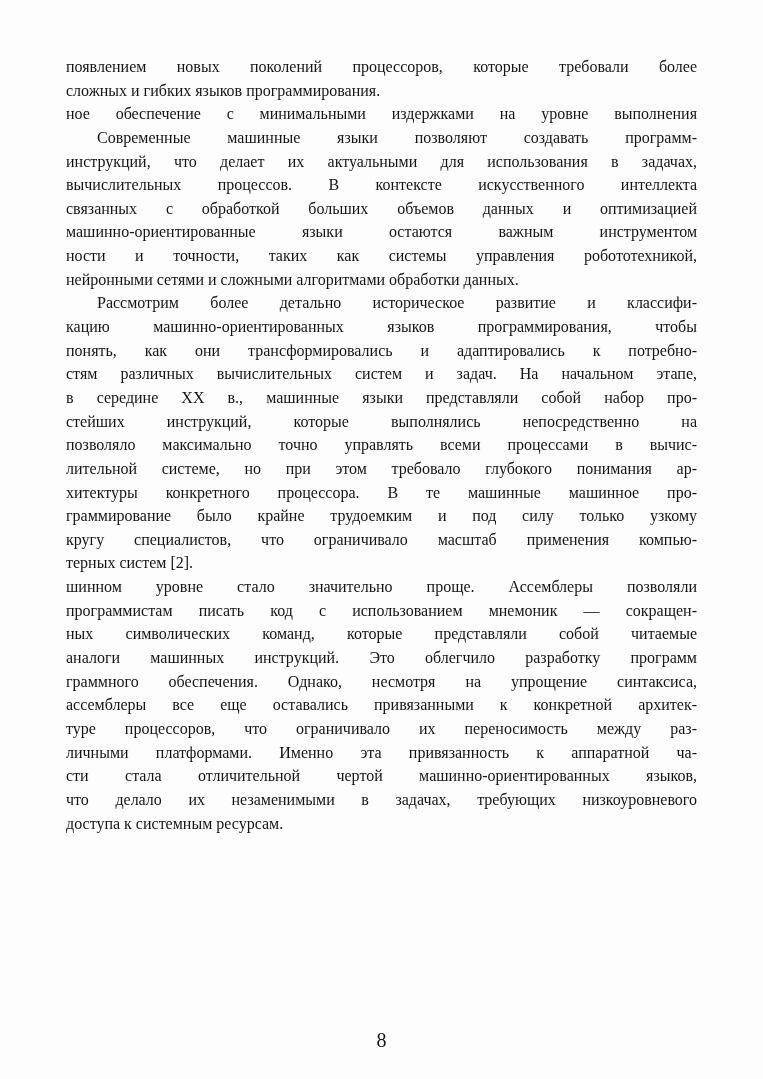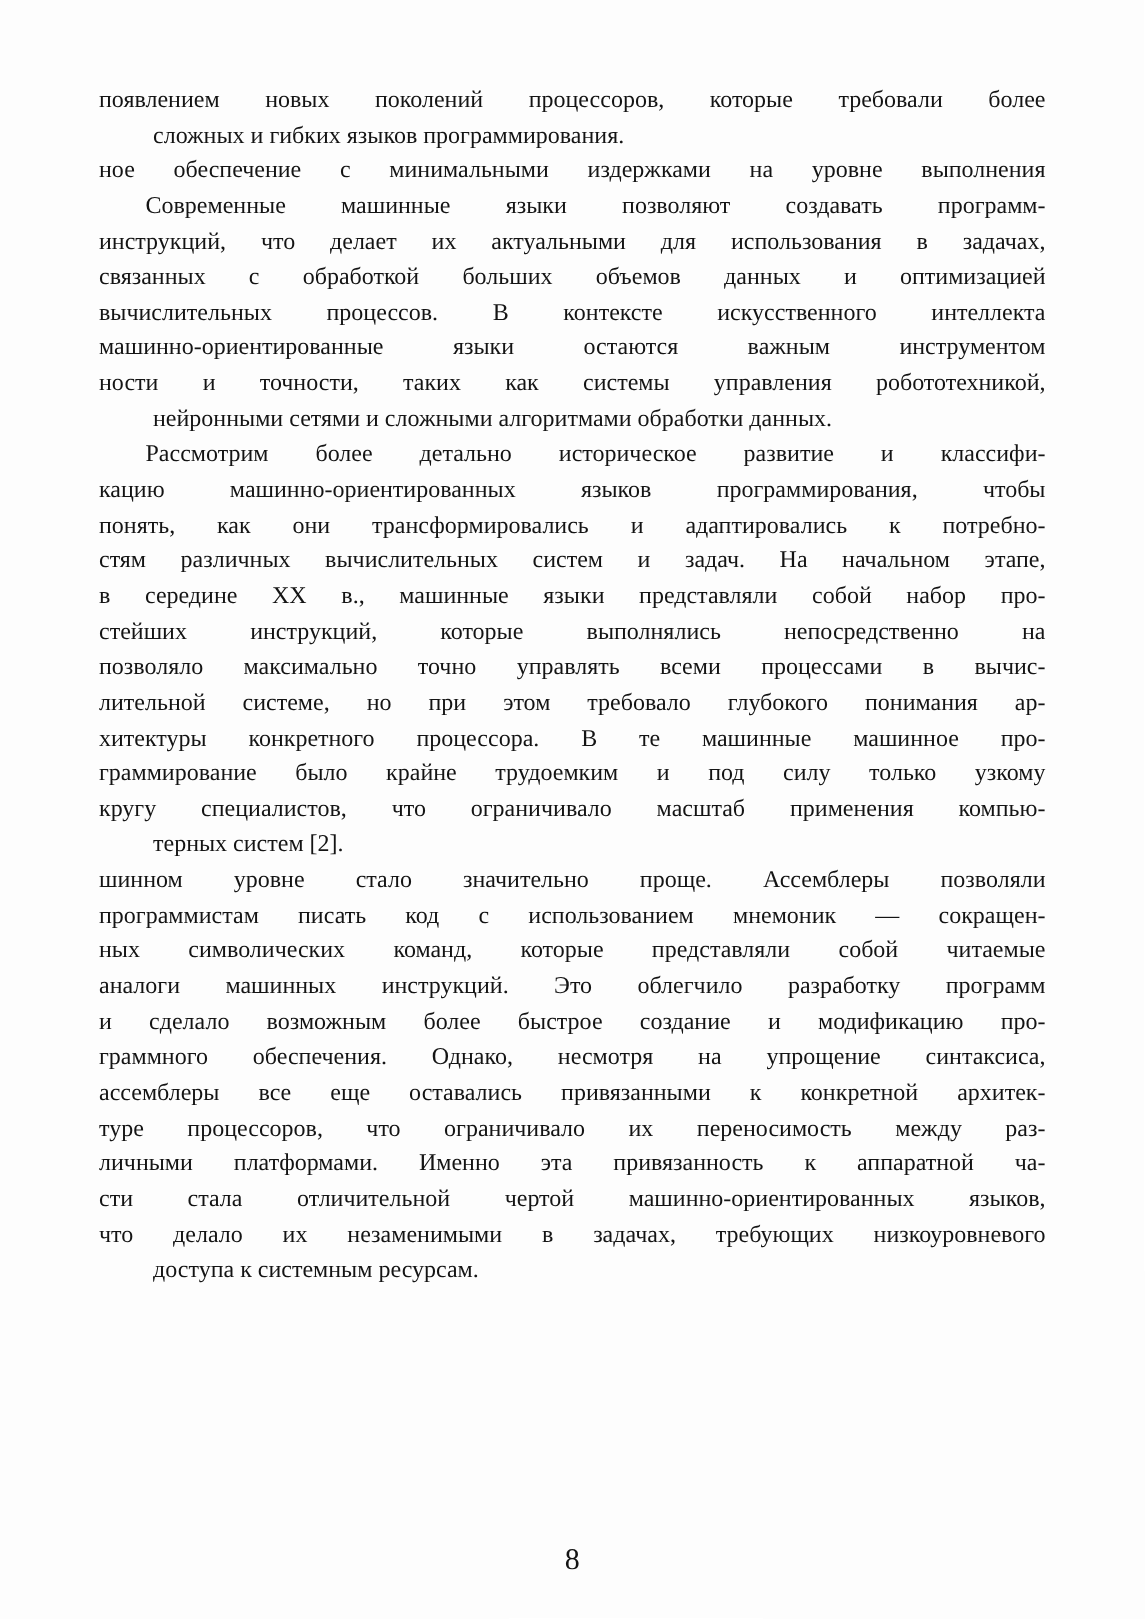--- a/index.html
+++ b/index.html
@@ -26,21 +26,20 @@
   }
   .para { margin: 0; padding: 0; }
   .line {
     text-align: justify;
     text-align-last: justify;
     height: 23.65px;
     overflow: hidden;
   }
   .line.last {
     text-align-last: left;
-    margin-left: 36px;
   }
   .line.indent {
     text-indent: 31px;
   }
   .page-number {
     position: absolute;
     top: 1029px;
     left: 0;
     width: 100%;
     text-align: center;
@@ -54,22 +53,22 @@
 <div class="page" style="background: rgb(253, 253, 253); color: rgb(20, 20, 20);">
   <div class="text-block" id="text-block">
       <div class="para">
         <div class="line">появлением новых поколений процессоров, которые требовали более</div>
         <div class="line last">сложных и гибких языков программирования.</div>
       </div>
       <div class="para">
         <div class="line">ное обеспечение с минимальными издержками на уровне выполнения</div>
         <div class="line indent">Современные машинные языки позволяют создавать программ-</div>
         <div class="line">инструкций, что делает их актуальными для использования в задачах,</div>
+        <div class="line">вычислительных процессов. В контексте искусственного интеллекта</div>
         <div class="line">связанных с обработкой больших объемов данных и оптимизацией</div>
-        <div class="line">вычислительных процессов. В контексте искусственного интеллекта</div>
         <div class="line">машинно-ориентированные языки остаются важным инструментом</div>
         <div class="line">ности и точности, таких как системы управления робототехникой,</div>
         <div class="line last">нейронными сетями и сложными алгоритмами обработки данных.</div>
       </div>
       <div class="para">
         <div class="line indent">Рассмотрим более детально историческое развитие и классифи-</div>
         <div class="line">кацию машинно-ориентированных языков программирования, чтобы</div>
         <div class="line">понять, как они трансформировались и адаптировались к потребно-</div>
         <div class="line">стям различных вычислительных систем и задач. На начальном этапе,</div>
         <div class="line">в середине XX в., машинные языки представляли собой набор про-</div>
@@ -79,21 +78,20 @@
         <div class="line">хитектуры конкретного процессора. В те машинные машинное про-</div>
         <div class="line">граммирование было крайне трудоемким и под силу только узкому</div>
         <div class="line">кругу специалистов, что ограничивало масштаб применения компью-</div>
         <div class="line last">терных систем [2].</div>
       </div>
       <div class="para">
         <div class="line">шинном уровне стало значительно проще. Ассемблеры позволяли</div>
         <div class="line">программистам писать код с использованием мнемоник — сокращен-</div>
         <div class="line">ных символических команд, которые представляли собой читаемые</div>
         <div class="line">аналоги машинных инструкций. Это облегчило разработку программ</div>
-        <div class="line">и сделало возможным более быстрое создание и модификацию про-</div>
         <div class="line">граммного обеспечения. Однако, несмотря на упрощение синтаксиса,</div>
         <div class="line">ассемблеры все еще оставались привязанными к конкретной архитек-</div>
         <div class="line">туре процессоров, что ограничивало их переносимость между раз-</div>
         <div class="line">личными платформами. Именно эта привязанность к аппаратной ча-</div>
         <div class="line">сти стала отличительной чертой машинно-ориентированных языков,</div>
         <div class="line">что делало их незаменимыми в задачах, требующих низкоуровневого</div>
         <div class="line last">доступа к системным ресурсам.</div>
       </div>
     </div>
   <div class="page-number">8</div>

